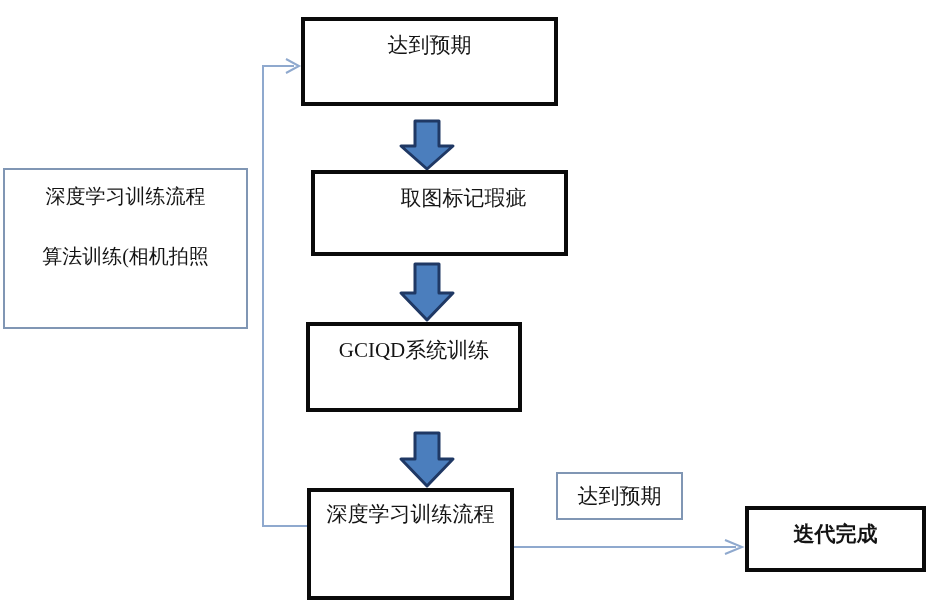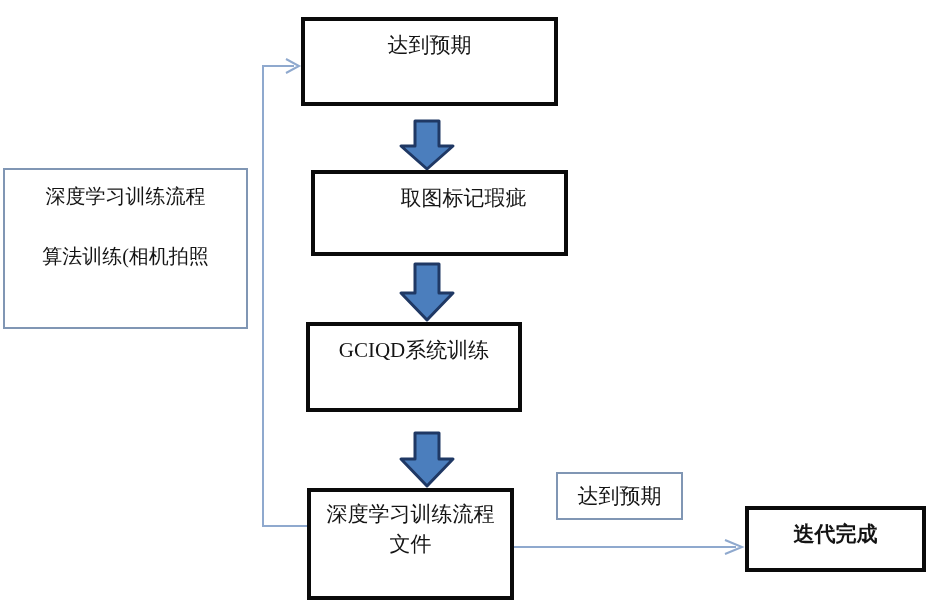--- a/index.html
+++ b/index.html
@@ -98,21 +98,20 @@
     <div class="label">取图标记瑕疵</div>
   </div>
 
   <div class="box" style="left:306px; top:322px; width:216px; height:90px;">
     <div class="label">GCIQD系统训练</div>
   </div>
 
   <div class="box two-line" style="left:307px; top:488px; width:207px; height:112px;">
     <div class="label">
       <div>深度学习训练流程</div>
-      <div>文件</div>
     </div>
   </div>
 
   <div class="box" style="left:745px; top:506px; width:181px; height:66px;font-weight:bold;">
     <div class="label">迭代完成</div>
   </div>
 
   <div class="edge-label" style="left:556px; top:472px; width:127px; height:48px;">
     <span>达到预期</span>
   </div>

